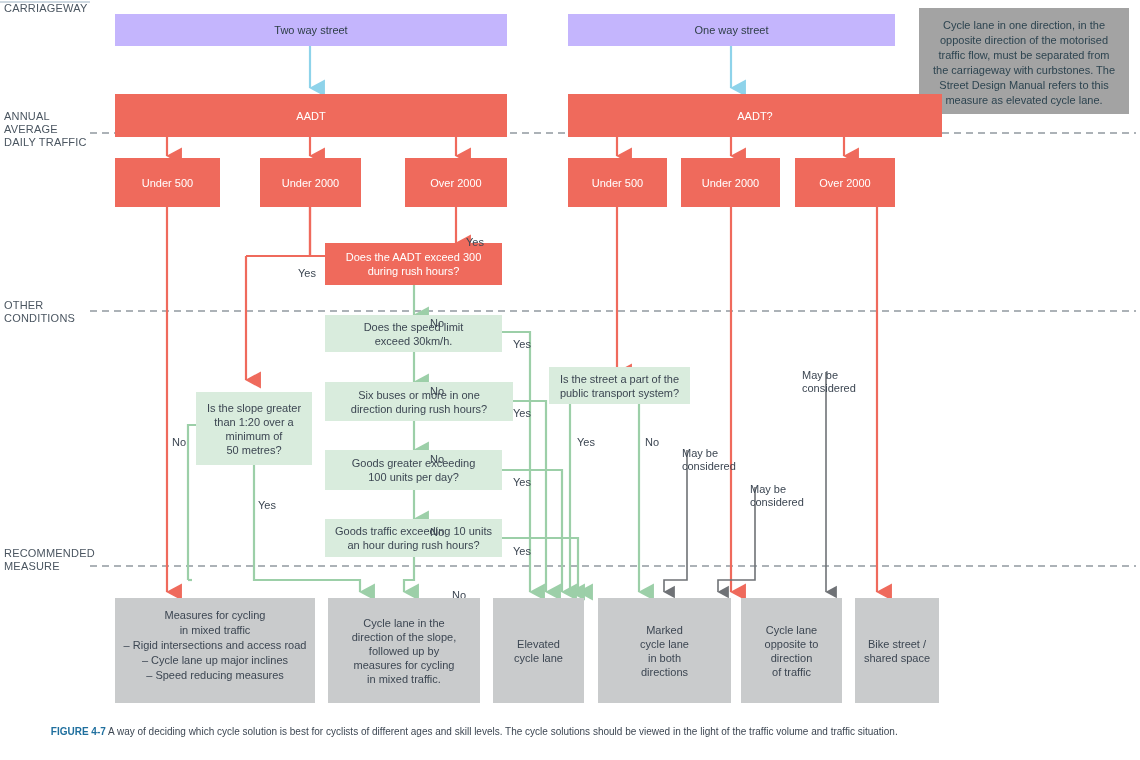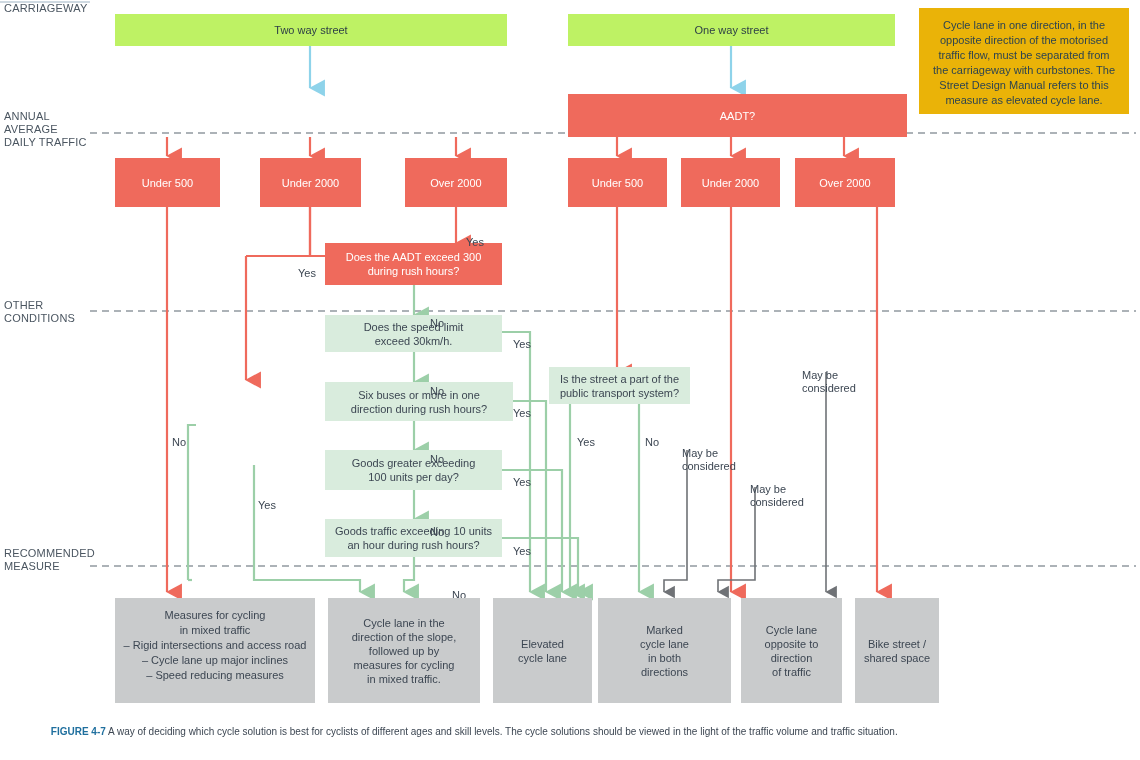--- a/index.html
+++ b/index.html
@@ -11,26 +11,26 @@
   #canvas{position:absolute;left:0;top:0;width:1140px;height:760px;}
   .abs{position:absolute;box-sizing:border-box;}
   .rowlabel{
     font-size:11px;line-height:13px;color:#4a5560;letter-spacing:.2px;
   }
   .node{
     display:flex;align-items:center;justify-content:center;
     text-align:center;font-size:11px;line-height:14px;
     padding:4px 6px;box-sizing:border-box;
   }
-  .blue{background:#bef264;color:#2d3e46;}
+  .blue{background:#c4b5fd;color:#2d3e46;}
   .red{background:#ef6a5c;color:#ffffff;}
   .green{background:#d9ecdd;color:#3c4652;}
   .grey{background:#c9cbcc;color:#3c4652;}
   .note{
-    background:#eab308;color:#2d4450;font-size:11px;line-height:15px;
+    background:#a3a3a3;color:#2d4450;font-size:11px;line-height:15px;
     text-align:center;padding:10px 12px;box-sizing:border-box;
   }
   .lbl{position:absolute;font-size:11px;color:#3c4652;white-space:pre;line-height:13px;margin-top:21px;}
   .measure{
     display:block;text-align:center;font-size:11px;line-height:15px;
     padding:10px 8px;box-sizing:border-box;
   }
   .caption{
     position:absolute;left:0;top:726px;width:1105px;font-size:10px;color:#3c4652;margin-left:48px;
   }
@@ -129,21 +129,22 @@
   <div class="abs rowlabel" style="left:4px;top:299px;width:84px;white-space:pre-line;">OTHER
 CONDITIONS</div>
   <div class="abs rowlabel" style="left:4px;top:547px;width:90px;white-space:pre-line;">RECOMMENDED
 MEASURE</div>
 
   <div class="abs note" style="left:919px;top:8px;width:210px;height:106px;">Cycle lane in one direction, in the opposite direction of the motorised traffic flow, must be separated from the carriageway with curbstones. The Street Design Manual refers to this measure as elevated cycle lane.</div>
 
   <div class="abs node blue" style="left:115px;top:14px;width:392px;height:32px;">Two way street</div>
   <div class="abs node blue" style="left:568px;top:14px;width:327px;height:32px;">One way street</div>
 
-  <div class="abs node red" style="left:568px;top:94px;width:339px;height:43px;">AADT?</div>
+  <div class="abs node red" style="left:115px;top:94px;width:392px;height:43px;">AADT</div>
+  <div class="abs node red" style="left:568px;top:94px;width:374px;height:43px;">AADT?</div>
 
   <div class="abs node red" style="left:115px;top:158px;width:105px;height:49px;">Under 500</div>
   <div class="abs node red" style="left:260px;top:158px;width:101px;height:49px;">Under 2000</div>
   <div class="abs node red" style="left:405px;top:158px;width:102px;height:49px;">Over 2000</div>
 
   <div class="abs node red" style="left:568px;top:158px;width:99px;height:49px;">Under 500</div>
   <div class="abs node red" style="left:681px;top:158px;width:99px;height:49px;">Under 2000</div>
   <div class="abs node red" style="left:795px;top:158px;width:100px;height:49px;">Over 2000</div>
 
   <div class="abs node red" style="left:325px;top:243px;width:177px;height:42px;white-space:pre-line;">Does the AADT exceed 300
@@ -154,20 +155,24 @@
 
   <div class="abs node green" style="left:325px;top:382px;width:188px;height:39px;white-space:pre-line;">Six buses or more in one
 direction during rush hours?</div>
 
   <div class="abs node green" style="left:325px;top:450px;width:177px;height:40px;white-space:pre-line;">Goods greater exceeding
 100 units per day?</div>
 
   <div class="abs node green" style="left:325px;top:519px;width:177px;height:38px;white-space:pre-line;">Goods traffic exceeding 10 units
 an hour during rush hours?</div>
 
+  <div class="abs node green" style="left:196px;top:392px;width:116px;height:73px;white-space:pre-line;">Is the slope greater
+than 1:20 over a
+minimum of
+50 metres?</div>
 
   <div class="abs node green" style="left:549px;top:367px;width:141px;height:37px;white-space:pre-line;">Is the street a part of the
 public transport system?</div>
 
   <div class="lbl" style="left:466px;top:215px;">Yes</div>
   <div class="lbl" style="left:298px;top:246px;">Yes</div>
   <div class="lbl" style="left:430px;top:296px;">No</div>
   <div class="lbl" style="left:513px;top:317px;">Yes</div>
   <div class="lbl" style="left:430px;top:364px;">No</div>
   <div class="lbl" style="left:513px;top:386px;">Yes</div>
@@ -196,21 +201,21 @@
       <div>– Speed reducing measures</div>
     </div>
   </div>
 
   <div class="abs node grey" style="left:328px;top:598px;width:152px;height:105px;white-space:pre-line;">Cycle lane in the
 direction of the slope,
 followed up by
 measures for cycling
 in mixed traffic.</div>
 
-  <div class="abs node grey" style="left:493px;top:598px;width:99px;height:105px;white-space:pre-line;">Elevated
+  <div class="abs node grey" style="left:493px;top:598px;width:91px;height:105px;white-space:pre-line;">Elevated
 cycle lane</div>
 
   <div class="abs node grey" style="left:598px;top:598px;width:133px;height:105px;white-space:pre-line;">Marked
 cycle lane
 in both
 directions</div>
 
   <div class="abs node grey" style="left:741px;top:598px;width:101px;height:105px;white-space:pre-line;">Cycle lane
 opposite to
 direction

